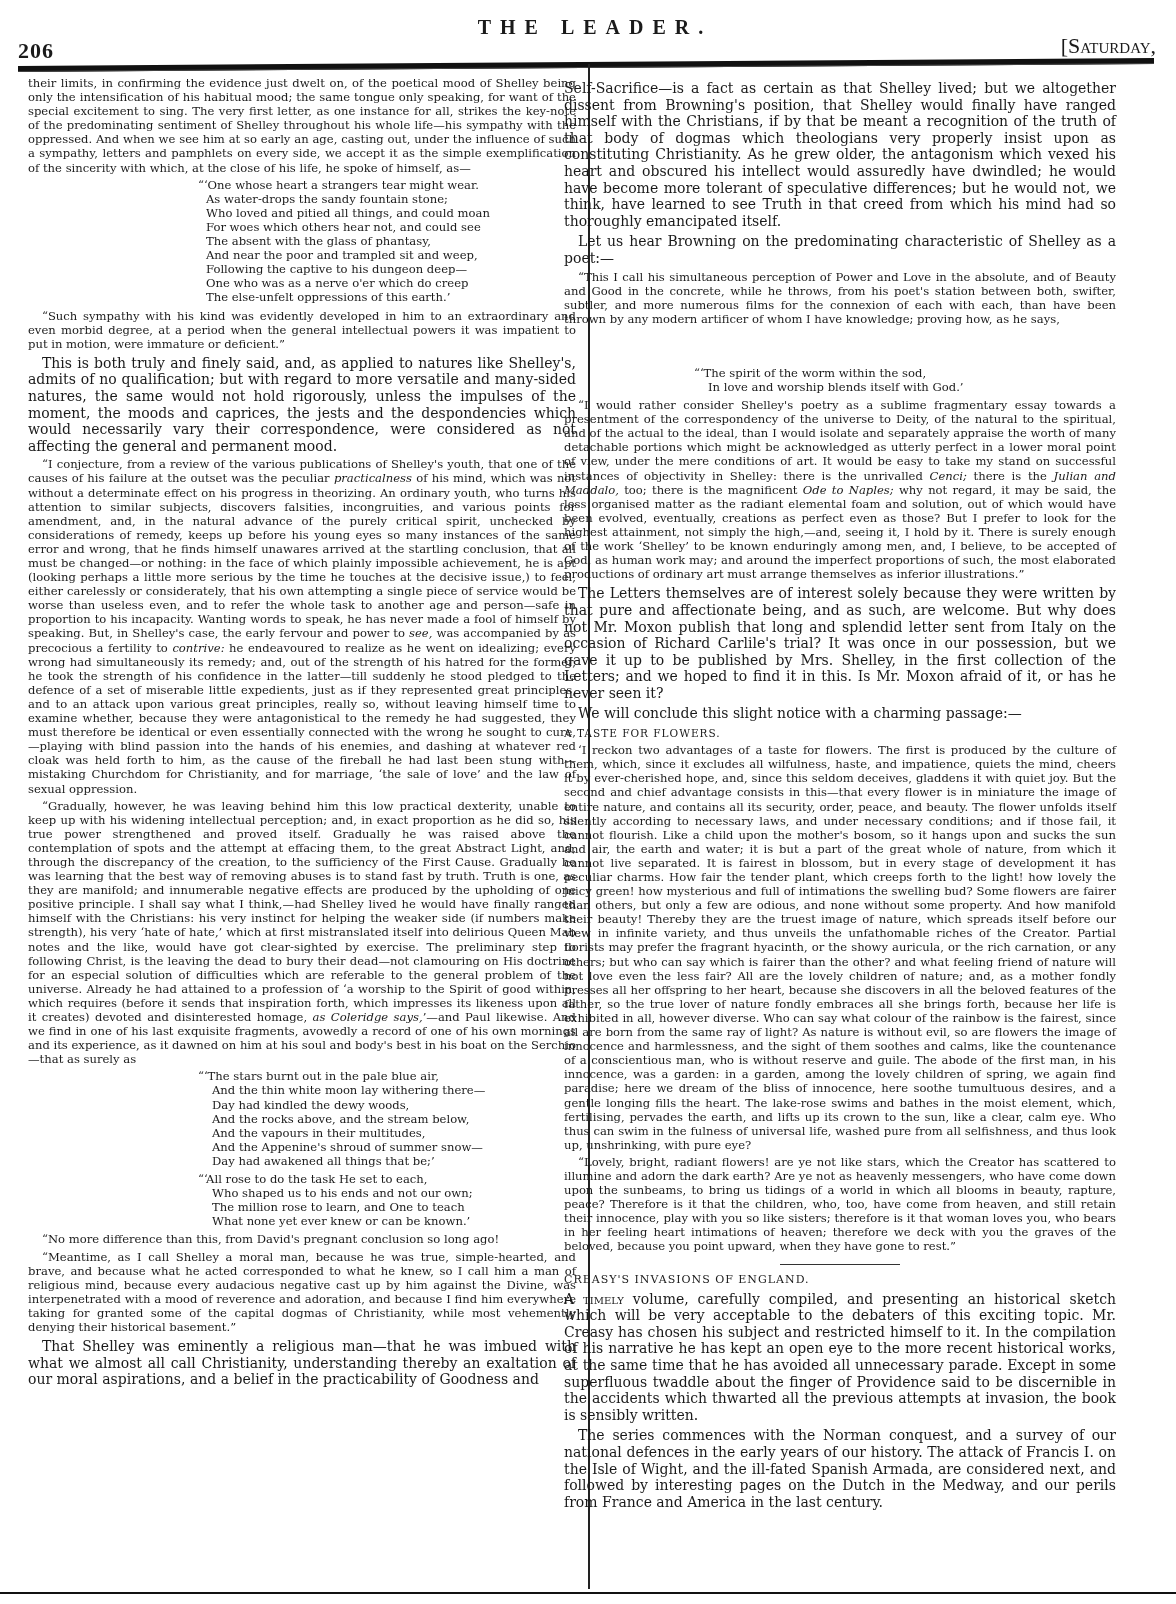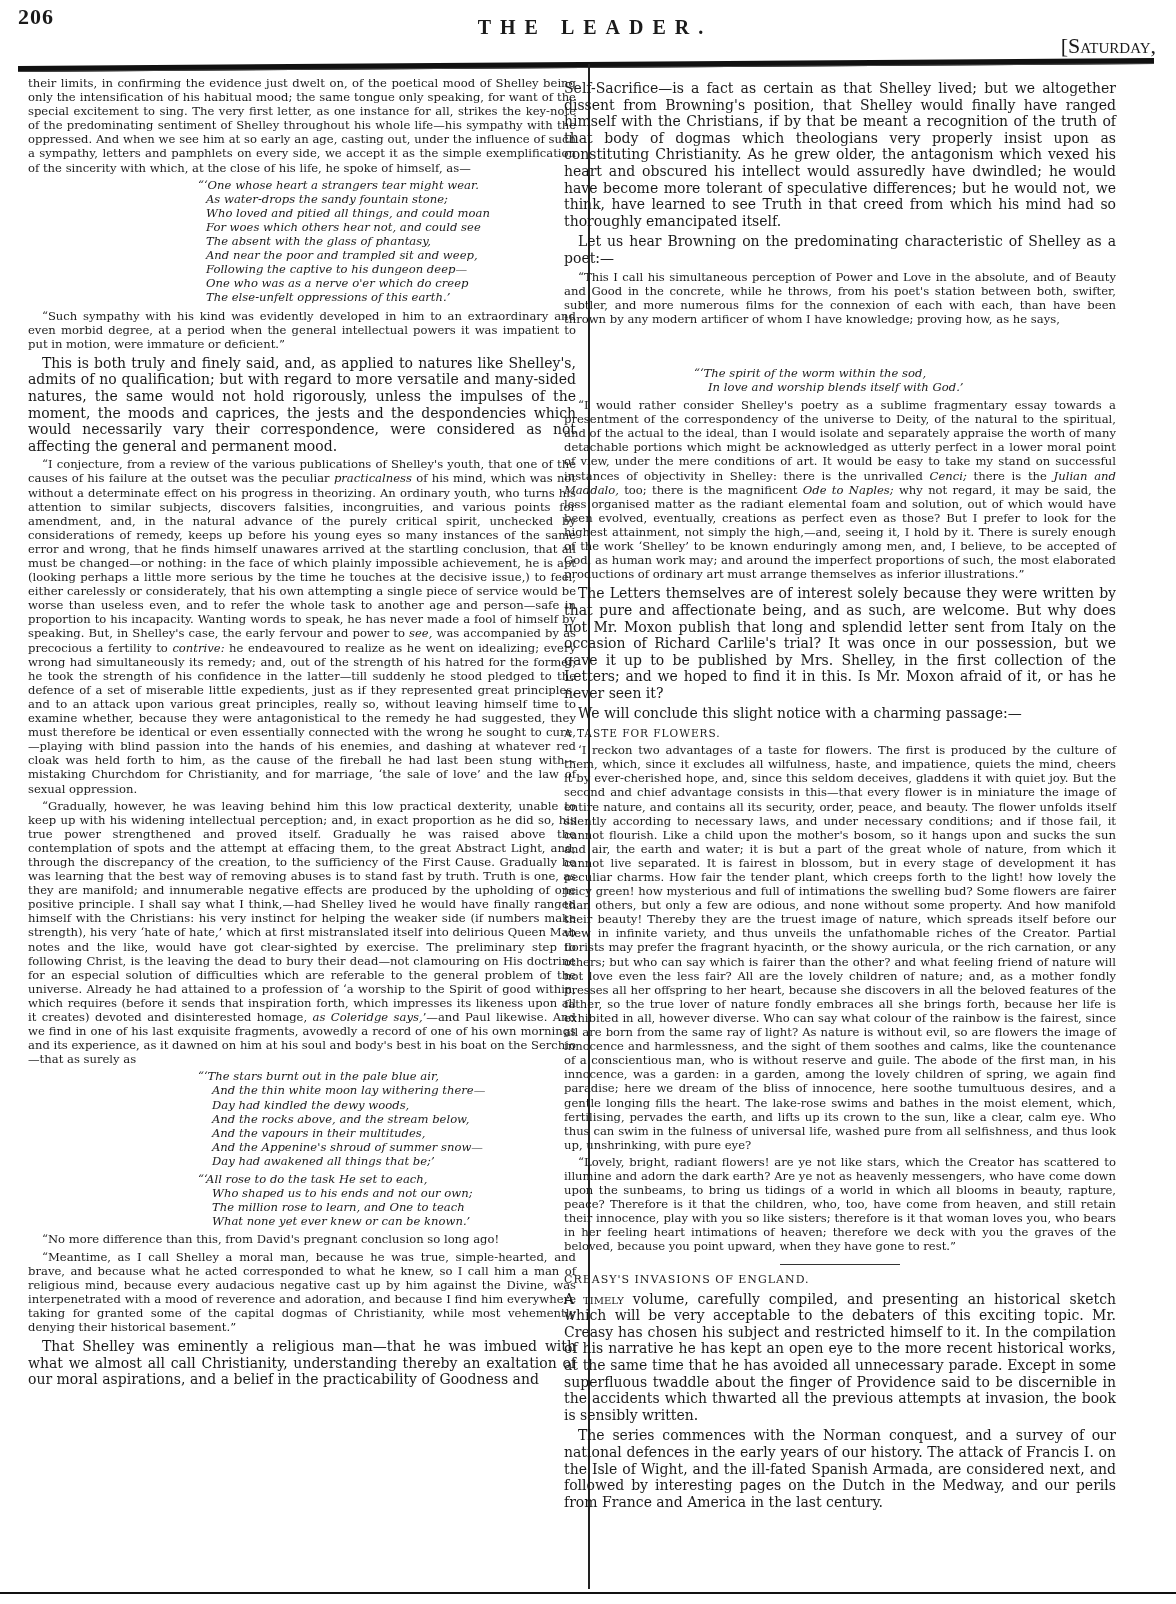--- a/index.html
+++ b/index.html
@@ -1,34 +1,34 @@
 <!DOCTYPE html>
 <html><head>
 <meta charset="utf-8">
 <style>
   html, body { margin: 0; padding: 0; background: #fff; }
   body { width: 1176px; height: 1604px; position: relative; overflow: hidden; color: #1a1a1a;
          font-family: "DejaVu Serif", "Liberation Serif", serif; }
   .masthead { position: absolute; left: 0; top: 0; width: 1176px; height: 62px; }
-  .page-num { position: absolute; left: 18px; top: 4px; font-size: 22px; font-weight: bold;
+  .page-num { position: absolute; left: 18px; top: 38px; font-size: 22px; font-weight: bold;
               font-family: "Liberation Serif", serif; letter-spacing: 1px; }
   .title { position: absolute; left: 14px; right: 0; top: 16px; text-align: center; font-size: 20px;
            font-weight: bold; letter-spacing: 9px; font-family: "Liberation Serif", serif; }
   .day { position: absolute; right: 20px; top: 18px; font-size: 22px; font-family: "Liberation Serif", serif; font-variant: small-caps; margin-top: 15px; }
   .rule { position: absolute; left: 18px; right: 22px; top: 62px; height: 5px; background: #111;
           transform: skewY(-0.4deg); border-bottom: 1px solid #444; }
   .col { position: absolute; top: 76px; font-size: 11.6px; line-height: 14.1px; text-align: justify; }
   .col-left { left: 28px; width: 548px; }
   .col-right { left: 564px; width: 552px; }
   .divider { position: absolute; left: 588px; top: 64px; width: 1.5px; height: 1525px; background: #222; }
   .bottom-rule { position: absolute; left: 0; right: 0; top: 1592px; height: 2px; background: #111; }
   p { margin: 0 0 3px 0; text-indent: 14px; }
   p.noind { text-indent: 0; }
   p.big { font-size: 14px; line-height: 16.6px; margin-top: 4px; }
-  .verse { margin: 2px 0 4px 0; padding-left: 170px; font-style: italic; }
+  .verse { margin: 2px 0 4px 0; padding-left: 170px; }
   .verse div { white-space: nowrap; }
   .verse.r { padding-left: 130px; margin-top: 40px; }
   .section-head { text-align: left; font-size: 10.5px; letter-spacing: 1px; margin: 4px 0 3px; }
   .hr-short { width: 120px; height: 1px; background: #333; margin: 10px auto 8px; }
   .book-title { font-style: italic; font-size: 11.4px; line-height: 14px; margin: 3px 0 6px; }
   .book-title .indent { padding-left: 22px; }
   .book-title .pub { float: right; font-style: normal; }
   .book-title .by { font-style: normal; }
   .smallcaps { font-variant: small-caps; }
   em { font-style: italic; }

